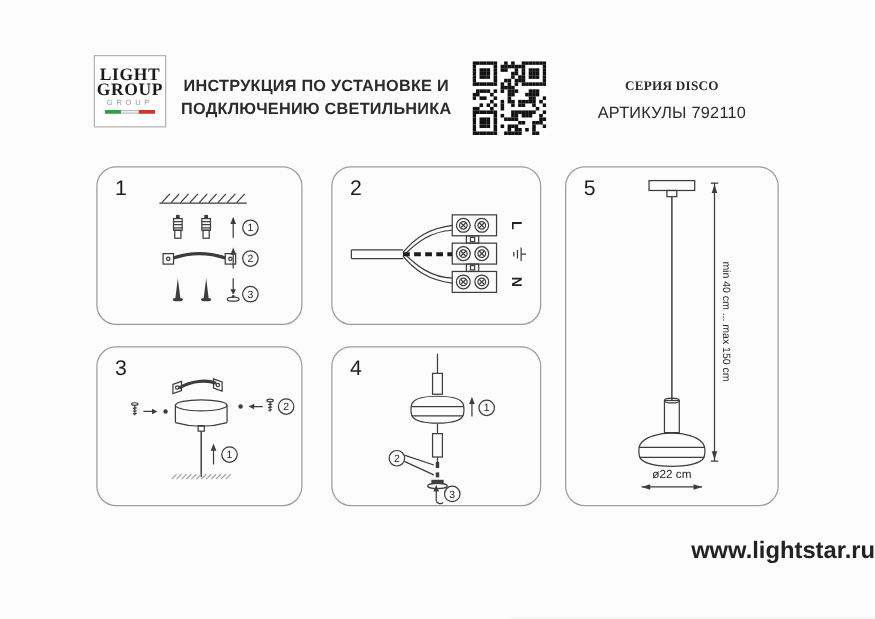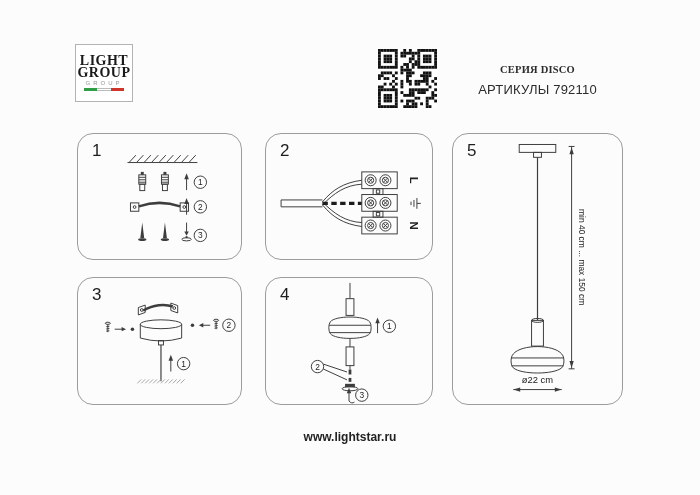--- a/index.html
+++ b/index.html
@@ -44,39 +44,43 @@
   .diagram .fill{fill:#3d3d3d;stroke:none;}
   .diagram .thick{stroke-width:2.6;}
   .diagram .lite{stroke:#a5a5a5;}
   .diagram .co{fill:#fcfcfc;stroke:#3d3d3d;}
   .diagram text{stroke:none;fill:#222;font-family:"Liberation Sans",sans-serif;}
   .cnum{font-size:8.5px;}
   .plabel{font-size:11.5px;font-weight:700;}
   .dimtext{font-size:8.5px;fill:#333;}
   .diatext{font-size:9.5px;fill:#333;}
 
-  .footer{position:absolute;left:0;top:430px;width:700px;text-align:center;
-          font-weight:700;font-size:12px;color:#222;}
+  .footer{position:absolute;left:0;top:430px;width:700px;text-align:right;
+          font-weight:700;font-size:19px;color:#222;}
 </style>
 </head>
 <body>
 
 <div class="page">
 
   <div class="logo-box">
     <div class="logo-word">LIGHT</div>
     <div class="logo-word">GROUP</div>
     <div class="logo-group">GROUP</div>
     <div class="logo-flag">
       <span class="g"></span>
         <span class="w"></span>
         <span class="r"></span>
     </div>
   </div>
 
+  <div class="title">
+    <div>ИНСТРУКЦИЯ ПО УСТАНОВКЕ И</div>
+    <div>ПОДКЛЮЧЕНИЮ СВЕТИЛЬНИКА</div>
+  </div>
 
   <div class="qr">
     <svg id="qr-svg" viewBox="0 0 57 57">
         <rect x="0.00" y="0.00" width="2.76" height="2.76"></rect>
         <rect x="2.71" y="0.00" width="2.76" height="2.76"></rect>
         <rect x="5.43" y="0.00" width="2.76" height="2.76"></rect>
         <rect x="8.14" y="0.00" width="2.76" height="2.76"></rect>
         <rect x="10.86" y="0.00" width="2.76" height="2.76"></rect>
         <rect x="13.57" y="0.00" width="2.76" height="2.76"></rect>
         <rect x="16.29" y="0.00" width="2.76" height="2.76"></rect>

